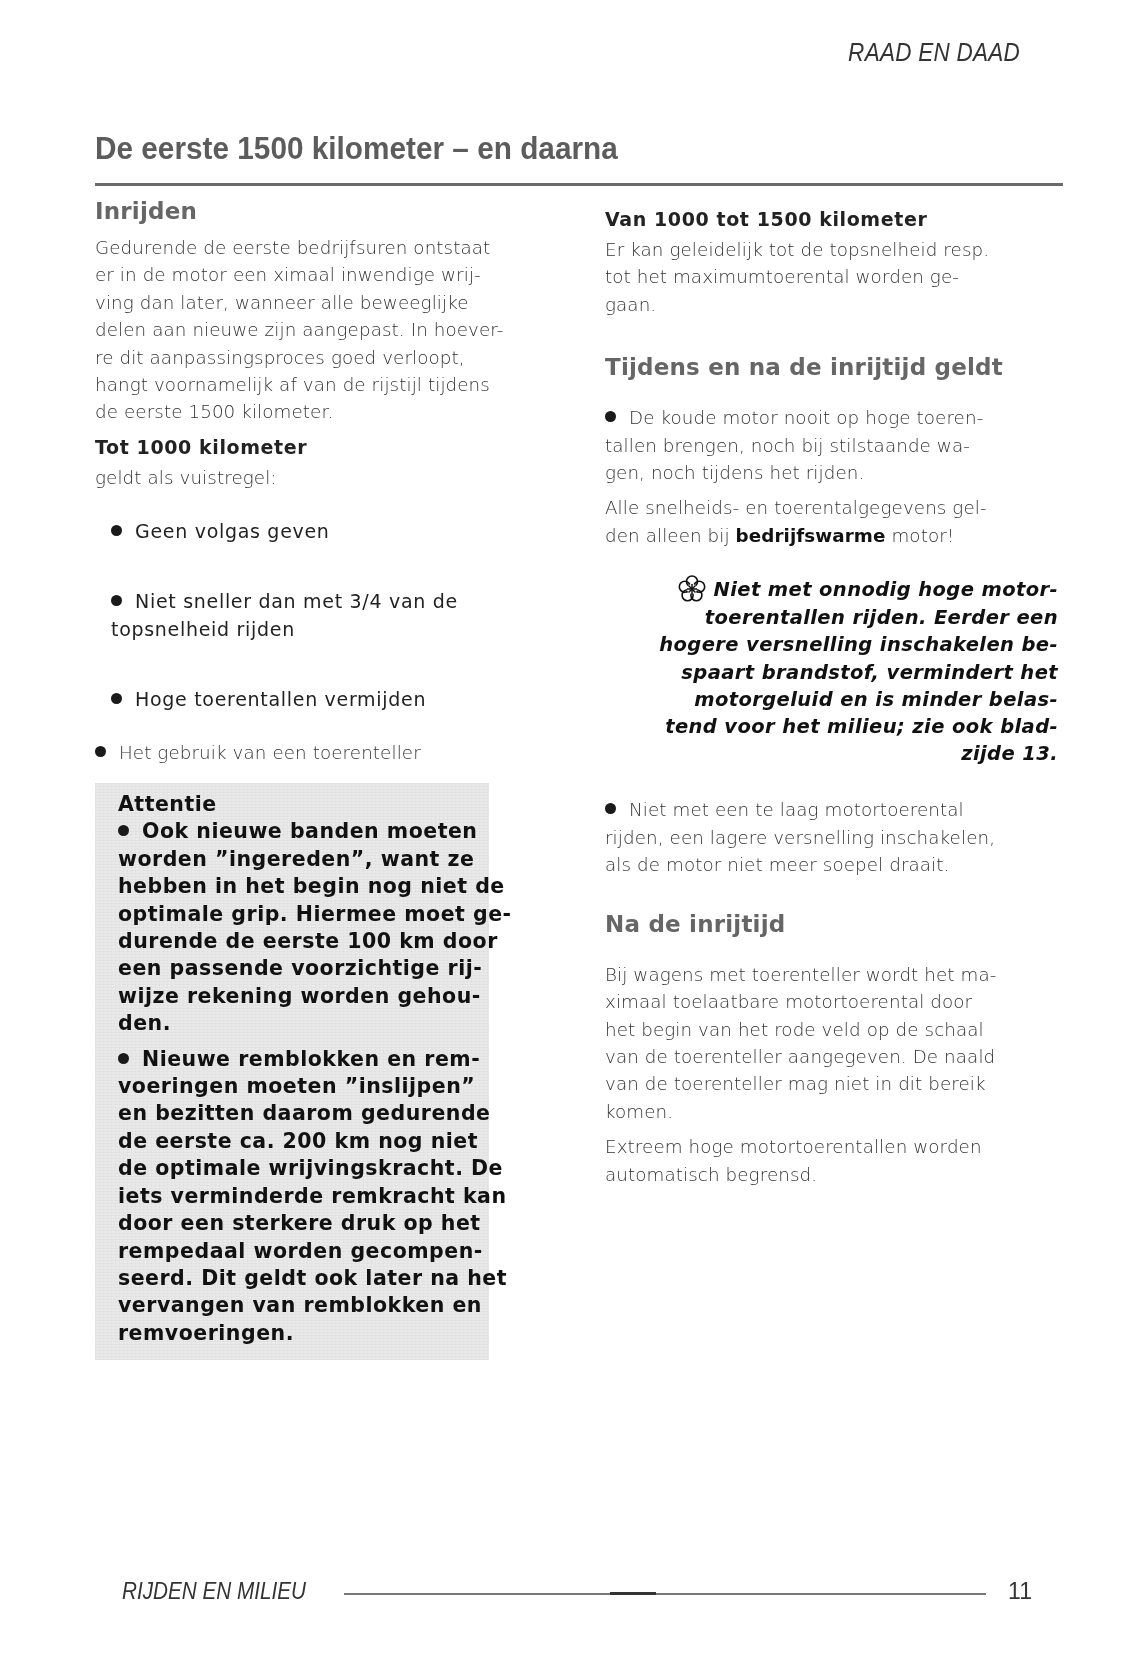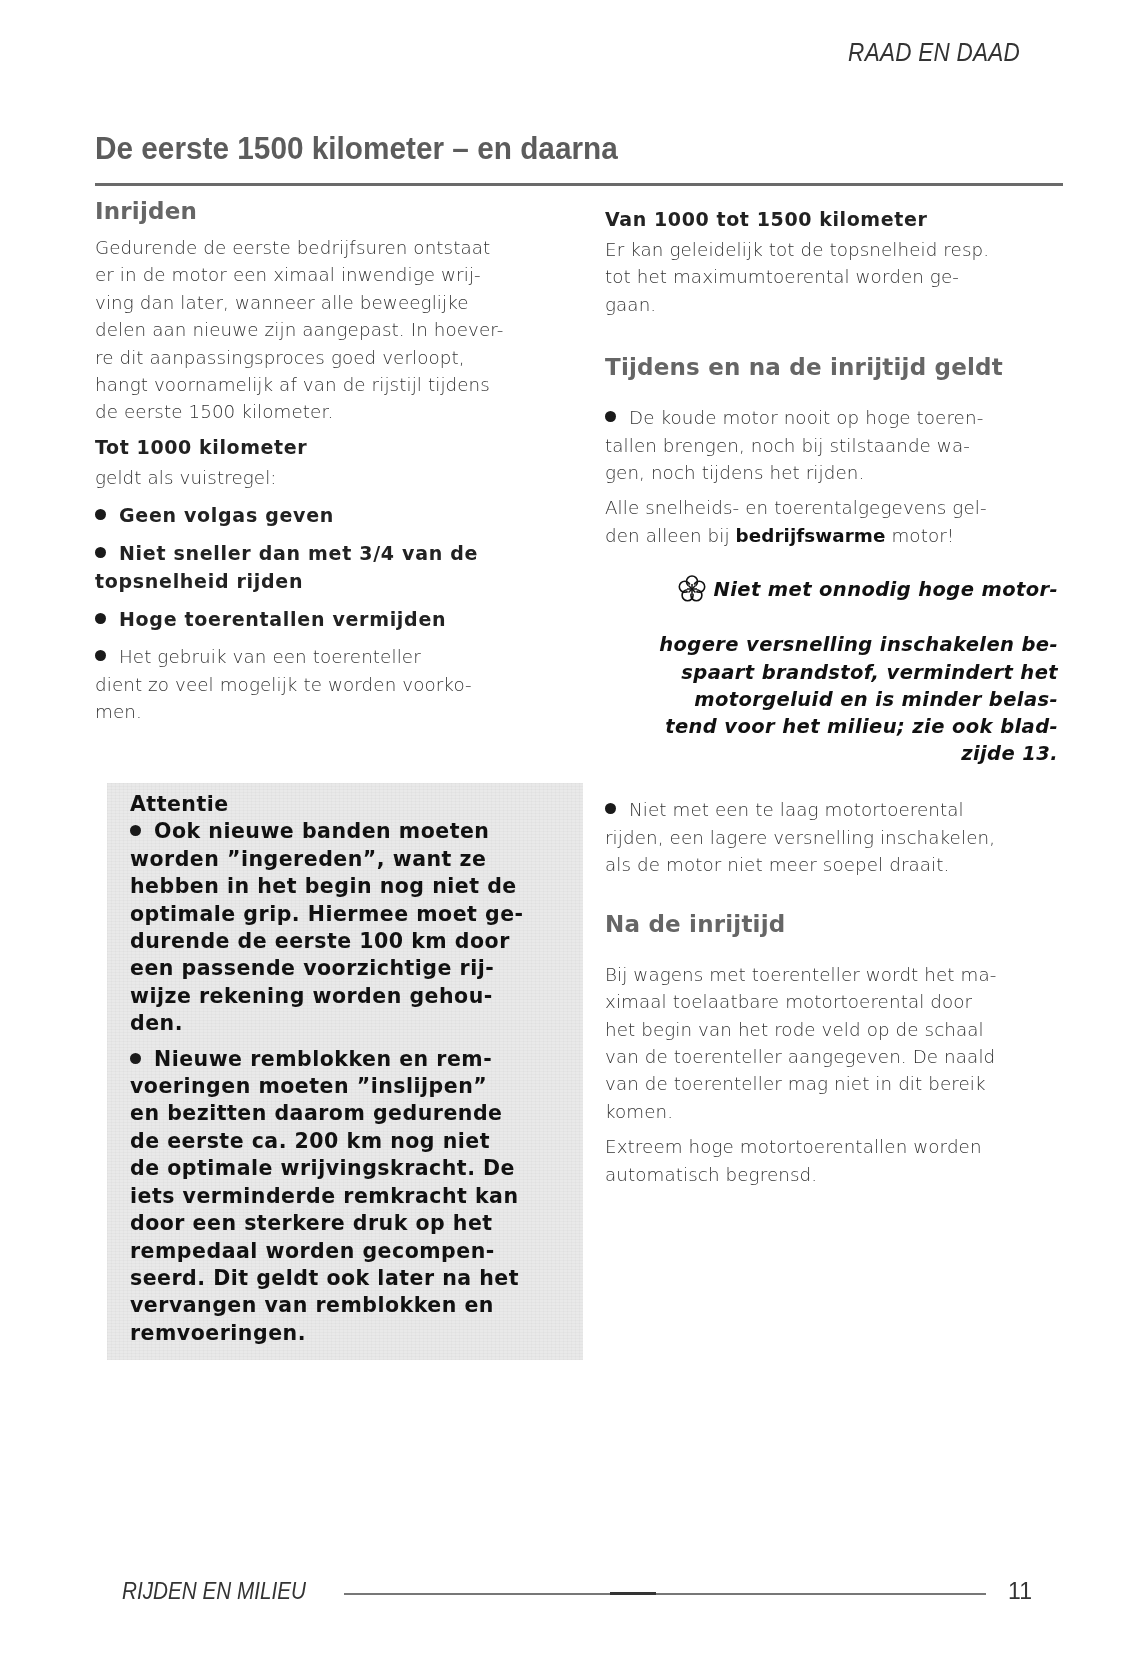--- a/index.html
+++ b/index.html
@@ -13,26 +13,26 @@
   .title-rule { top: 183px; left: 95px; width: 968px; height: 3px; background: #6a6a6a; }
   .col { position: absolute; }
   .col-left { left: 95px; top: 198px; width: 480px; }
   .col-right { left: 605px; top: 208px; width: 470px; }
   .h2 { font-family: "DejaVu Sans", sans-serif; font-weight: bold; font-size: 23px; color: #666;
         margin: 0; letter-spacing: 0.2px; }
   .h3 { font-family: "DejaVu Sans", sans-serif; font-weight: bold; font-size: 19px; color: #222;
         margin: 0; letter-spacing: 0.6px; }
   .p { font-family: "DejaVu Sans", sans-serif; font-size: 18.3px; line-height: 27.4px; color: #333;
        font-weight: 300; margin: 0; letter-spacing: 0.1px; }
-  .bullet-bold { font-family: "DejaVu Sans", sans-serif; font-weight: bold; font-size: 19px;
-       line-height: 28px; color: #222; margin: 0; letter-spacing: 0.7px; }
+  .bullet-bold { font-family: "DejaVu Sans", sans-serif; font-weight: normal; font-size: 19px;
+       line-height: 28px; color: #222; margin: 16px; letter-spacing: 0.7px; }
   .dot { display: inline-block; width: 11px; height: 11px; border-radius: 50%; background: #1a1a1a;
          margin-right: 13px; vertical-align: 2px; }
   .gap-s { height: 10px; }
-  .attn { position: absolute; left: 107px; top: 783px; width: 476px; height: 577px;
+  .attn { position: absolute; left: 95px; top: 783px; width: 394px; height: 577px;
           background: #e9e9e9;
           background-image: repeating-linear-gradient(0deg, rgba(0,0,0,0.025) 0 1px, transparent 1px 3px),
                             repeating-linear-gradient(90deg, rgba(0,0,0,0.02) 0 1px, transparent 1px 4px); }
   .attn-inner { position: absolute; left: 23px; top: 8px; width: 445px; }
   .attn .bt { font-family: "DejaVu Sans", sans-serif; font-weight: bold; font-size: 20.5px;
           line-height: 27.4px; color: #111; margin: 0; letter-spacing: 0.5px; }
   .tip { font-family: "DejaVu Sans", sans-serif; font-weight: bold; font-style: italic;
          font-size: 19.5px; line-height: 27.2px; color: #111; margin: 17px; letter-spacing: 0.4px; text-align: right; }
   .flower { display: inline-block; width: 30px; height: 30px; vertical-align: -8px; margin-right: 6px; }
   .footer { left: 122px; top: 1578px; width: 920px; height: 30px; }
@@ -68,21 +68,21 @@
   <p class="p">geldt als vuistregel:</p>
   <div style="height:10px"></div>
   <p class="bullet-bold"><span class="dot"></span><span>Geen volgas geven</span></p>
   <div style="height:10px"></div>
   <p class="bullet-bold"><span class="dot"></span><span>Niet sneller dan met 3/4 van de topsnelheid rijden</span></p>
   <div style="height:10px"></div>
   <p class="bullet-bold"><span class="dot"></span><span>Hoge toerentallen vermijden</span></p>
   <div style="height:10px"></div>
   <p class="p">
     <span class="dot"></span><span>Het gebruik van een toerenteller</span><br>
-    <span>dient zo veel mogelijk te worden voorko-</span><br>
+    <br>
     <span>men.</span>
   </p>
 </div>
 
 <div class="attn">
   <div class="attn-inner">
     <p class="bt">Attentie</p>
     <p class="bt">
       <span class="dot"></span><span>Ook nieuwe banden moeten</span><br>
       <span>worden ”ingereden”, want ze</span><br>
@@ -144,21 +144,21 @@
         </g>
         <circle cx="15" cy="15" r="5" fill="#fff"></circle>
         <g stroke="#111" stroke-width="1.5">
           <line x1="15" y1="10" x2="15" y2="20"></line>
           <line x1="10" y1="15" x2="20" y2="15"></line>
           <line x1="11.5" y1="11.5" x2="18.5" y2="18.5"></line>
           <line x1="18.5" y1="11.5" x2="11.5" y2="18.5"></line>
         </g>
       </svg>
     </span><span>Niet met onnodig hoge motor-</span><br>
-    <br>
+    <span style="padding-left:36px">toerentallen rijden. Eerder een</span><br>
     <span>hogere versnelling inschakelen be-</span><br>
     <span>spaart brandstof, vermindert het</span><br>
     <span>motorgeluid en is minder belas-</span><br>
     <span>tend voor het milieu; zie ook blad-</span><br>
     <span>zijde 13.</span>
   </p>
   <div style="height:12px"></div>
   <p class="p">
     <span class="dot"></span><span>Niet met een te laag motortoerental</span><br>
     <span>rijden, een lagere versnelling inschakelen,</span><br>

